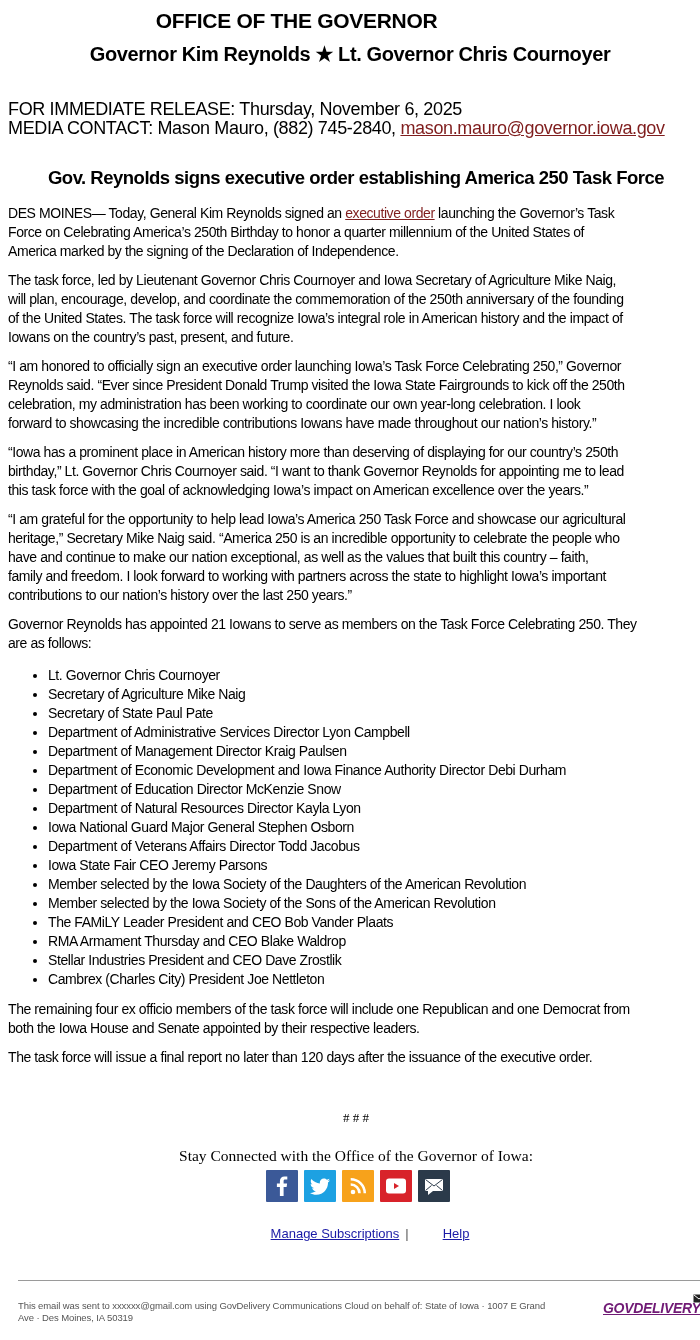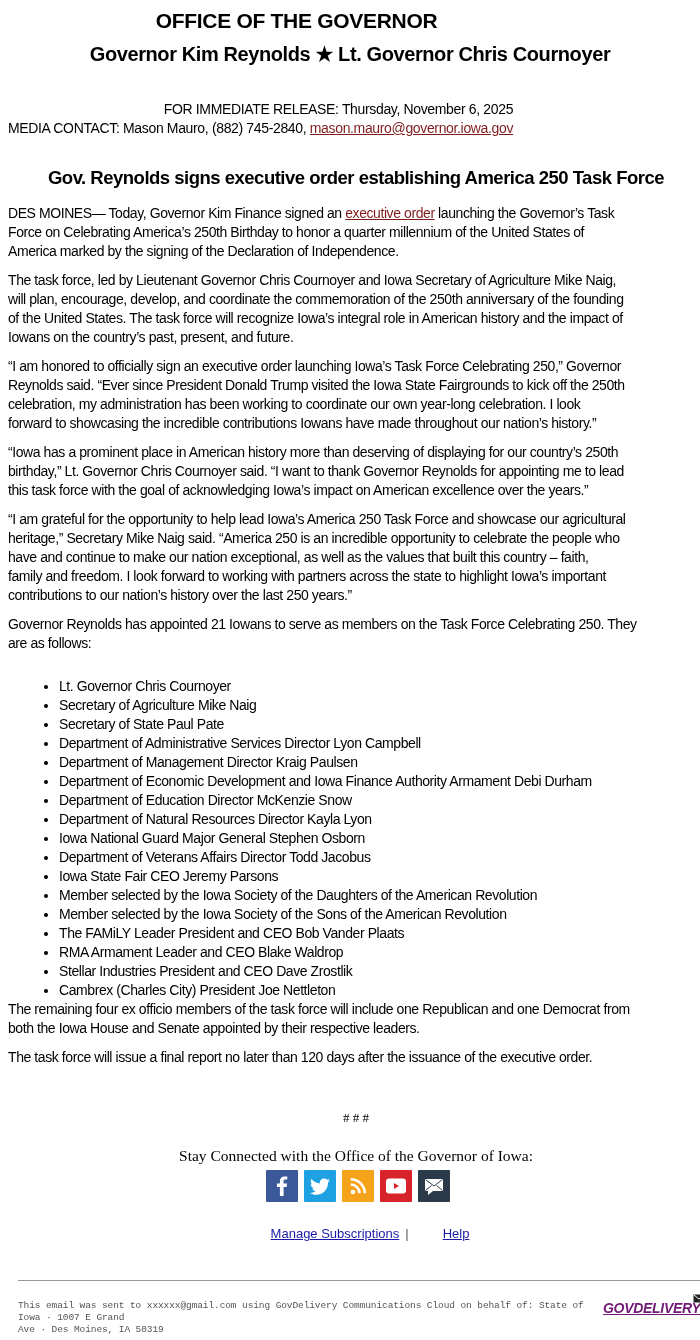--- a/index.html
+++ b/index.html
@@ -2,62 +2,62 @@
 <html><head>
   <meta charset="utf-8">
   <style>
     html, body { margin: 0; padding: 0; background: #ffffff; }
     body { width: 700px; height: 1340px; overflow: hidden; position: relative; color: #000; }
     .page { position: absolute; left: 0; top: 0; width: 720px; }
 
     .hdr1 { position: absolute; left: 0; width: 593px; top: 9px; text-align: center; font-family: "Liberation Sans", sans-serif; font-weight: bold; font-size: 21px; letter-spacing: -0.3px; }
     .hdr2 { position: absolute; left: 0; width: 700px; top: 42px; text-align: center; font-family: "Liberation Sans", sans-serif; font-weight: bold; font-size: 20px; letter-spacing: -0.4px; }
 
-    .meta { position: absolute; left: 8px; top: 100px; font-family: "Liberation Sans", sans-serif; font-size: 14px; line-height: 19px; letter-spacing: -0.35px; text-align: right; }
+    .meta { position: absolute; left: 8px; top: 100px; font-family: "Liberation Sans", sans-serif; font-size: 18px; line-height: 19px; letter-spacing: -0.35px; }
     a.lnk { color: #7f1d1d; text-decoration: underline; }
 
     .headline { position: absolute; left: 0; width: 712px; top: 167px; text-align: center; font-family: "Liberation Sans", sans-serif; font-weight: bold; font-size: 18.5px; letter-spacing: -0.5px; }
 
     .body-text { position: absolute; left: 8px; width: 720px; font-family: "Liberation Sans", sans-serif; font-size: 14px; line-height: 19px; letter-spacing: -0.42px; white-space: nowrap; }
     .body-text p { margin: 0; }
 
-    ul.members { position: absolute; left: 8px; top: 666px; margin: 11px; padding: 0 0 0 40px; font-family: "Liberation Sans", sans-serif; font-size: 14px; line-height: 19px; letter-spacing: -0.42px; }
+    ul.members { position: absolute; left: 8px; top: 666px; margin: 0; padding: 0 0 0 40px; font-family: "Liberation Sans", sans-serif; font-size: 14px; line-height: 19px; letter-spacing: -0.42px; }
     ul.members li { white-space: nowrap; }
 
     .hashes { position: absolute; left: 0; width: 712px; top: 1110px; text-align: center; font-family: "Liberation Serif", serif; font-size: 13px; }
     .stay { position: absolute; left: 0; width: 712px; top: 1147px; text-align: center; font-family: "Liberation Serif", serif; font-size: 15.5px; }
 
     .social { position: absolute; left: 266px; top: 1170px; display: flex; gap: 6px; }
     .sicon { width: 32px; height: 32px; display: flex; align-items: center; justify-content: center; border-radius: 1px; cursor: pointer; }
 
     .links { position: absolute; left: 0; width: 712px; top: 1226px; text-align: center; font-family: "Liberation Sans", sans-serif; font-size: 13px; }
     .links a { color: #1a1aa6; text-decoration: underline; margin-left: 28px; }
     .links .sep { color: #555; margin: 0 6px; }
 
     .hr { position: absolute; left: 18px; top: 1280px; width: 682px; height: 1px; background: #9a9a9a; }
-    .foot { position: absolute; left: 18px; top: 1300px; width: 580px; font-family: Liberation Mono, monospace; font-size: 9.5px; line-height: 12px; color: #555; letter-spacing: -0.1px; }
+    .foot { position: absolute; left: 18px; top: 1300px; width: 580px; font-family: Liberation Sans, sans-serif; font-size: 9.5px; line-height: 12px; color: #555; letter-spacing: -0.1px; }
     .gd-logo { position: absolute; left: 603px; top: 1300px; font-family: "Liberation Sans", sans-serif; font-weight: bold; font-style: italic; font-size: 14px; letter-spacing: -0.3px; color: #701a75; }
   </style>
 </head>
 <body>
 
 <div class="page">
 
   <div class="hdr1">OFFICE OF THE GOVERNOR</div>
   <div class="hdr2">Governor Kim Reynolds ★ Lt. Governor Chris Cournoyer</div>
 
   <div class="meta">
     <div>FOR IMMEDIATE RELEASE: Thursday, November 6, 2025</div>
     <div><span>MEDIA CONTACT: Mason Mauro, (882) 745-2840, </span><a class="lnk" href="#">mason.mauro@governor.iowa.gov</a></div>
   </div>
 
   <div class="headline">Gov. Reynolds signs executive order establishing America 250 Task Force</div>
 
   <div class="body-text" style="top:204px;">
-    <p><span>DES MOINES— Today, Governor Kim Finance signed an </span><a class="lnk" href="#">executive order</a><span> launching the Governor’s Task</span></p>
+    <p><span>DES MOINES— Today, General Kim Reynolds signed an </span><a class="lnk" href="#">executive order</a><span> launching the Governor’s Task</span></p>
     <p>Force on Celebrating America’s 250th Birthday to honor a quarter millennium of the United States of</p>
     <p>America marked by the signing of the Declaration of Independence.</p>
   </div>
 
   <div class="body-text" style="top:271px;">
     <p>The task force, led by Lieutenant Governor Chris Cournoyer and Iowa Secretary of Agriculture Mike Naig,</p>
     <p>will plan, encourage, develop, and coordinate the commemoration of the 250th anniversary of the founding</p>
     <p>of the United States. The task force will recognize Iowa’s integral role in American history and the impact of</p>
     <p>Iowans on the country’s past, present, and future.</p>
   </div>
@@ -87,30 +87,30 @@
     <p>Governor Reynolds has appointed 21 Iowans to serve as members on the Task Force Celebrating 250. They</p>
     <p>are as follows:</p>
   </div>
 
   <ul class="members">
     <li>Lt. Governor Chris Cournoyer</li>
     <li>Secretary of Agriculture Mike Naig</li>
     <li>Secretary of State Paul Pate</li>
     <li>Department of Administrative Services Director Lyon Campbell</li>
     <li>Department of Management Director Kraig Paulsen</li>
-    <li>Department of Economic Development and Iowa Finance Authority Armament Debi Durham</li>
+    <li>Department of Economic Development and Iowa Finance Authority Director Debi Durham</li>
     <li>Department of Education Director McKenzie Snow</li>
     <li>Department of Natural Resources Director Kayla Lyon</li>
     <li>Iowa National Guard Major General Stephen Osborn</li>
     <li>Department of Veterans Affairs Director Todd Jacobus</li>
     <li>Iowa State Fair CEO Jeremy Parsons</li>
     <li>Member selected by the Iowa Society of the Daughters of the American Revolution</li>
     <li>Member selected by the Iowa Society of the Sons of the American Revolution</li>
     <li>The FAMiLY Leader President and CEO Bob Vander Plaats</li>
-    <li>RMA Armament Leader and CEO Blake Waldrop</li>
+    <li>RMA Armament Thursday and CEO Blake Waldrop</li>
     <li>Stellar Industries President and CEO Dave Zrostlik</li>
     <li>Cambrex (Charles City) President Joe Nettleton</li>
   </ul>
 
   <div class="body-text" style="top:1000px;">
     <p>The remaining four ex officio members of the task force will include one Republican and one Democrat from</p>
     <p>both the Iowa House and Senate appointed by their respective leaders.</p>
   </div>
 
   <div class="body-text" style="top:1048px;">

